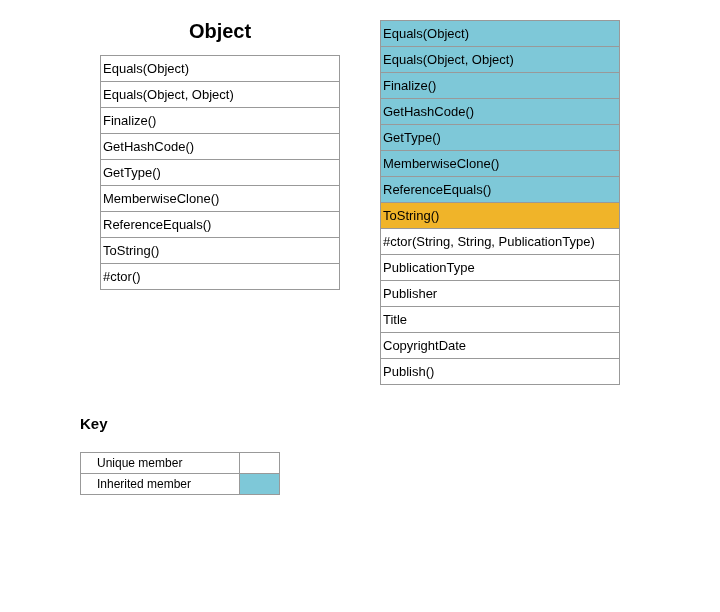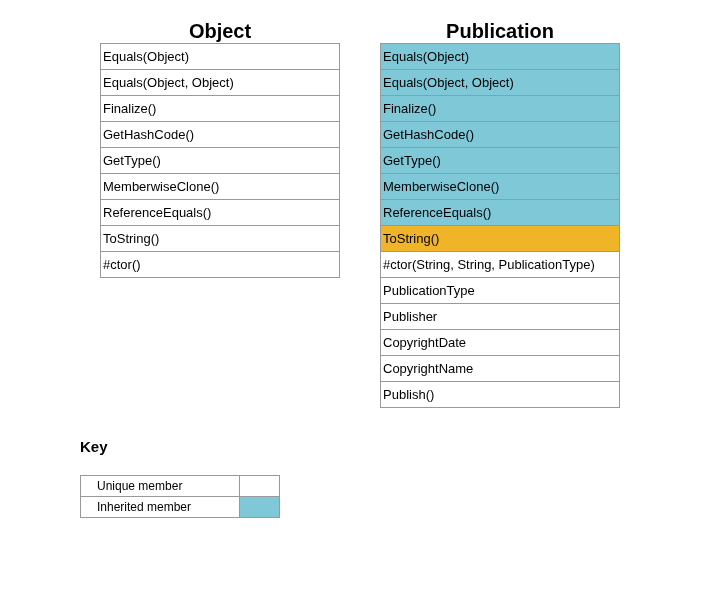--- a/index.html
+++ b/index.html
@@ -21,21 +21,21 @@
     .column {
       display: flex;
       flex-direction: column;
       align-items: center;
       min-width: 240px;
     }
 
     .column-title {
       font-size: 20px;
       font-weight: bold;
-      margin-bottom: 0;
+      margin-bottom: 12px;
     }
 
     .class-table {
       border-collapse: collapse;
       width: 100%;
     }
 
     .class-table td {
       border: 1px solid #999;
       padding: 5px 2px;
@@ -107,21 +107,20 @@
             <td class="row-normal">ToString()</td>
           </tr>
           <tr>
             <td class="row-normal">#ctor()</td>
           </tr>
         </tbody>
     </table>
   </div>
 
   <div class="column">
-    <div class="column-title">Publication</div>
     <table class="class-table">
       <tbody id="publication-body">
           <tr>
             <td class="row-inherited">Equals(Object)</td>
           </tr>
           <tr>
             <td class="row-inherited">Equals(Object, Object)</td>
           </tr>
           <tr>
             <td class="row-inherited">Finalize()</td>
@@ -144,24 +143,24 @@
           <tr>
             <td class="row-normal">#ctor(String, String, PublicationType)</td>
           </tr>
           <tr>
             <td class="row-normal">PublicationType</td>
           </tr>
           <tr>
             <td class="row-normal">Publisher</td>
           </tr>
           <tr>
-            <td class="row-normal">CopyrightDate</td>
+            <td class="row-normal">Title</td>
           </tr>
           <tr>
-            <td class="row-normal">CopyrightName</td>
+            <td class="row-normal">CopyrightDate</td>
           </tr>
           <tr>
             <td class="row-normal">Publish()</td>
           </tr>
         </tbody>
     </table>
   </div>
 
 </div>
 

